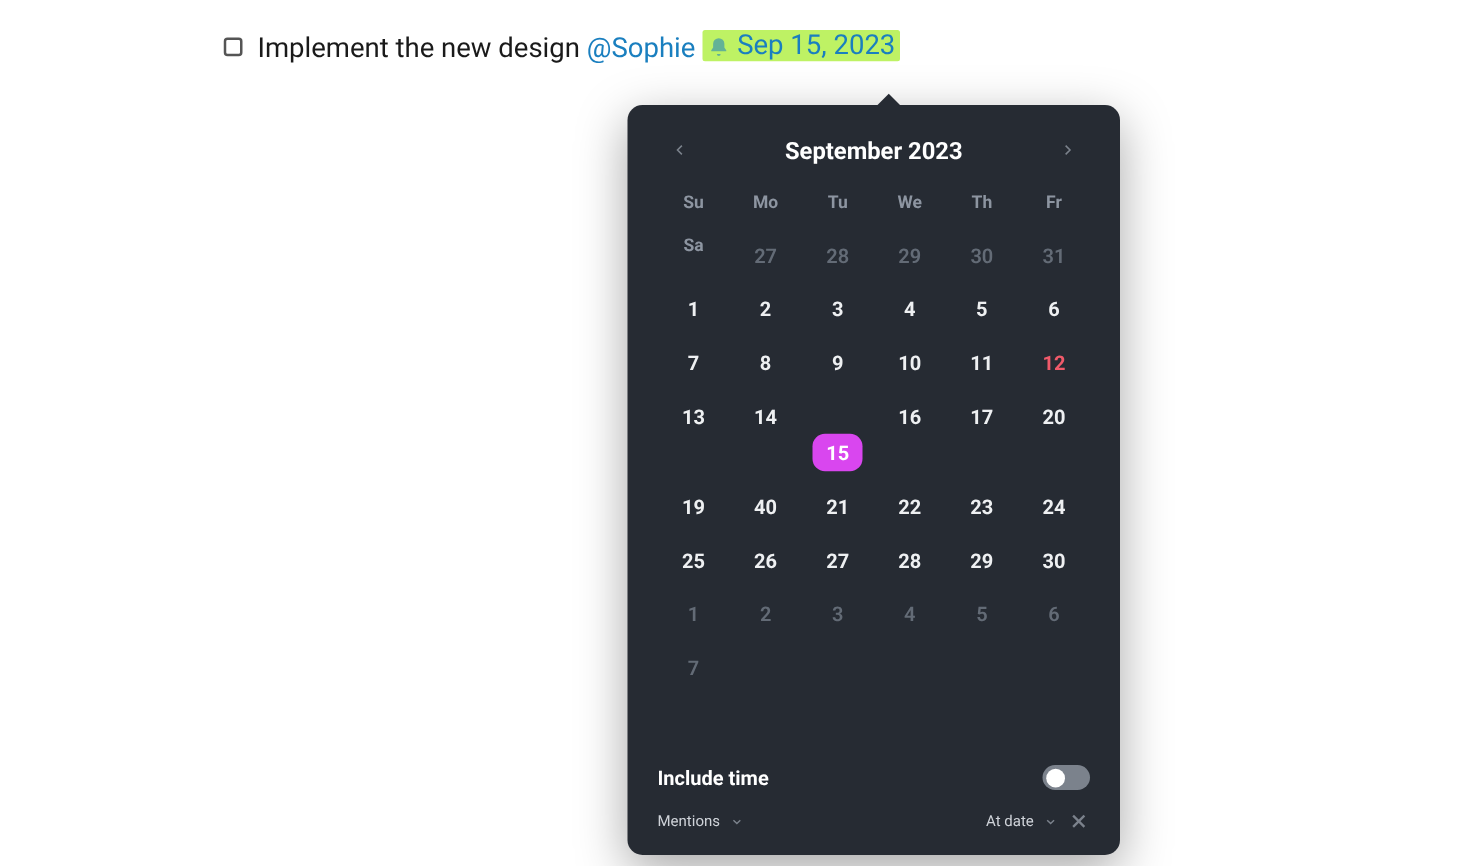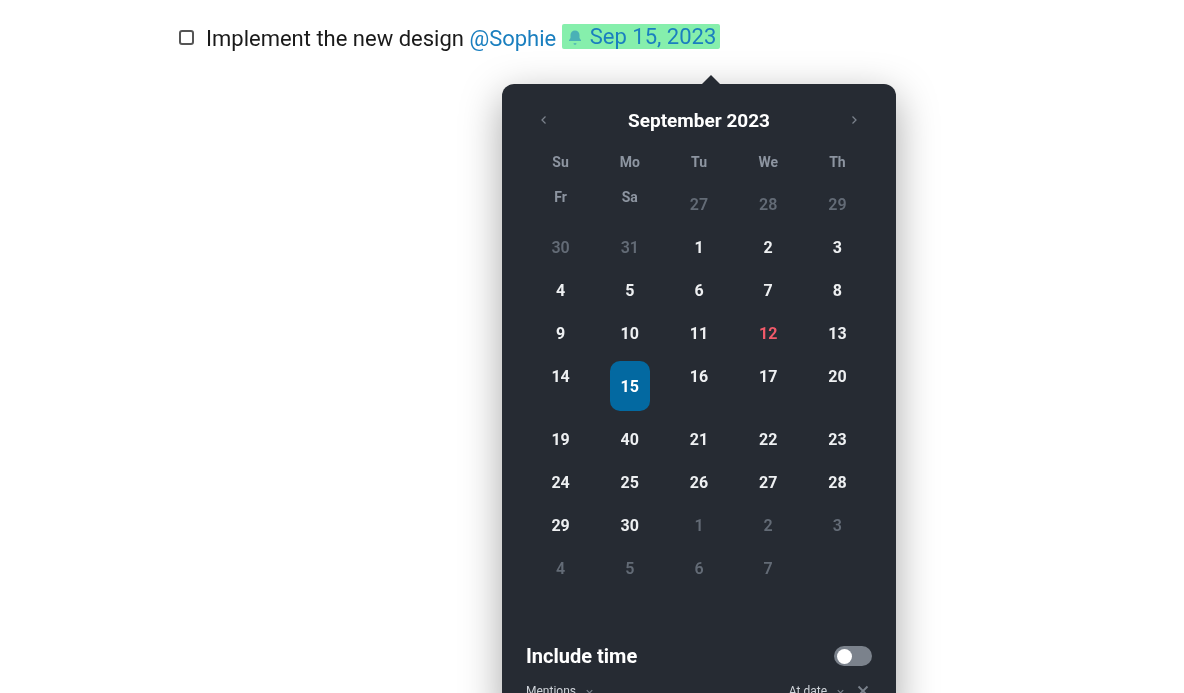--- a/index.html
+++ b/index.html
@@ -23,21 +23,21 @@
     border-radius: 3px;
     display: inline-block;
     margin-right: 4px;
   }
   .task-text { color: #1a1a1a; }
   .mention { color: #1a7fbf; }
   .date-chip {
     display: inline-flex;
     align-items: center;
     gap: 6px;
-    background: #86efac;
+    background: #bef264;
     color: #1a7fbf;
     padding: 0 4px;
     border-radius: 2px;
   }
   .bell-icon { width: 18px; height: 18px; fill: #1a7fbf; opacity: 0.55; position: relative; top: 1px; }
 
   .popover {
     position: absolute;
     left: 502px;
     top: 84px;
@@ -74,21 +74,21 @@
   }
   .cal-nav svg { width: 12px; height: 12px; stroke: #7b828c; stroke-width: 2.5; fill: none; }
   .cal-title {
     font-size: 19px;
     font-weight: 700;
     color: #fff;
   }
 
   .cal-grid {
     display: grid;
-    grid-template-columns: repeat(5, 1fr);
+    grid-template-columns: repeat(6, 1fr);
     row-gap: 13px;
     column-gap: 0;
     text-align: center;
     padding-bottom: 18px;
   }
   .dh {
     font-size: 14px;
     font-weight: 700;
     color: #8d95a1;
     padding-bottom: 6px;
@@ -101,36 +101,36 @@
     display: flex;
     align-items: center;
     justify-content: center;
     border-radius: 8px;
     margin: 0 auto;
     width: 36px;
     cursor: pointer;
   }
   .day.out { color: #636b76; font-weight: 600; }
   .day.today { color: #f05a6a; }
-  .day.sel { background: #0369a1; color: #fff; border-radius: 10px; width: 40px; height: 50px; }
+  .day.sel { background: #d946ef; color: #fff; border-radius: 10px; width: 40px; height: 30px; margin-top: 29px; }
 
   .section-divider {
     height: 1px;
     background: transparent;
     margin: 12px -2px 0 -2px;
   }
 
   .row {
     display: flex;
     align-items: center;
     justify-content: space-between;
     min-height: 44px;
   }
   .row-label {
-    font-size: 20px;
+    font-size: 16px;
     font-weight: 700;
     color: #fff;
   }
 
   .toggle {
     width: 38px; height: 20px;
     background: #7b828c;
     border-radius: 999px;
     position: relative;
     cursor: pointer;

